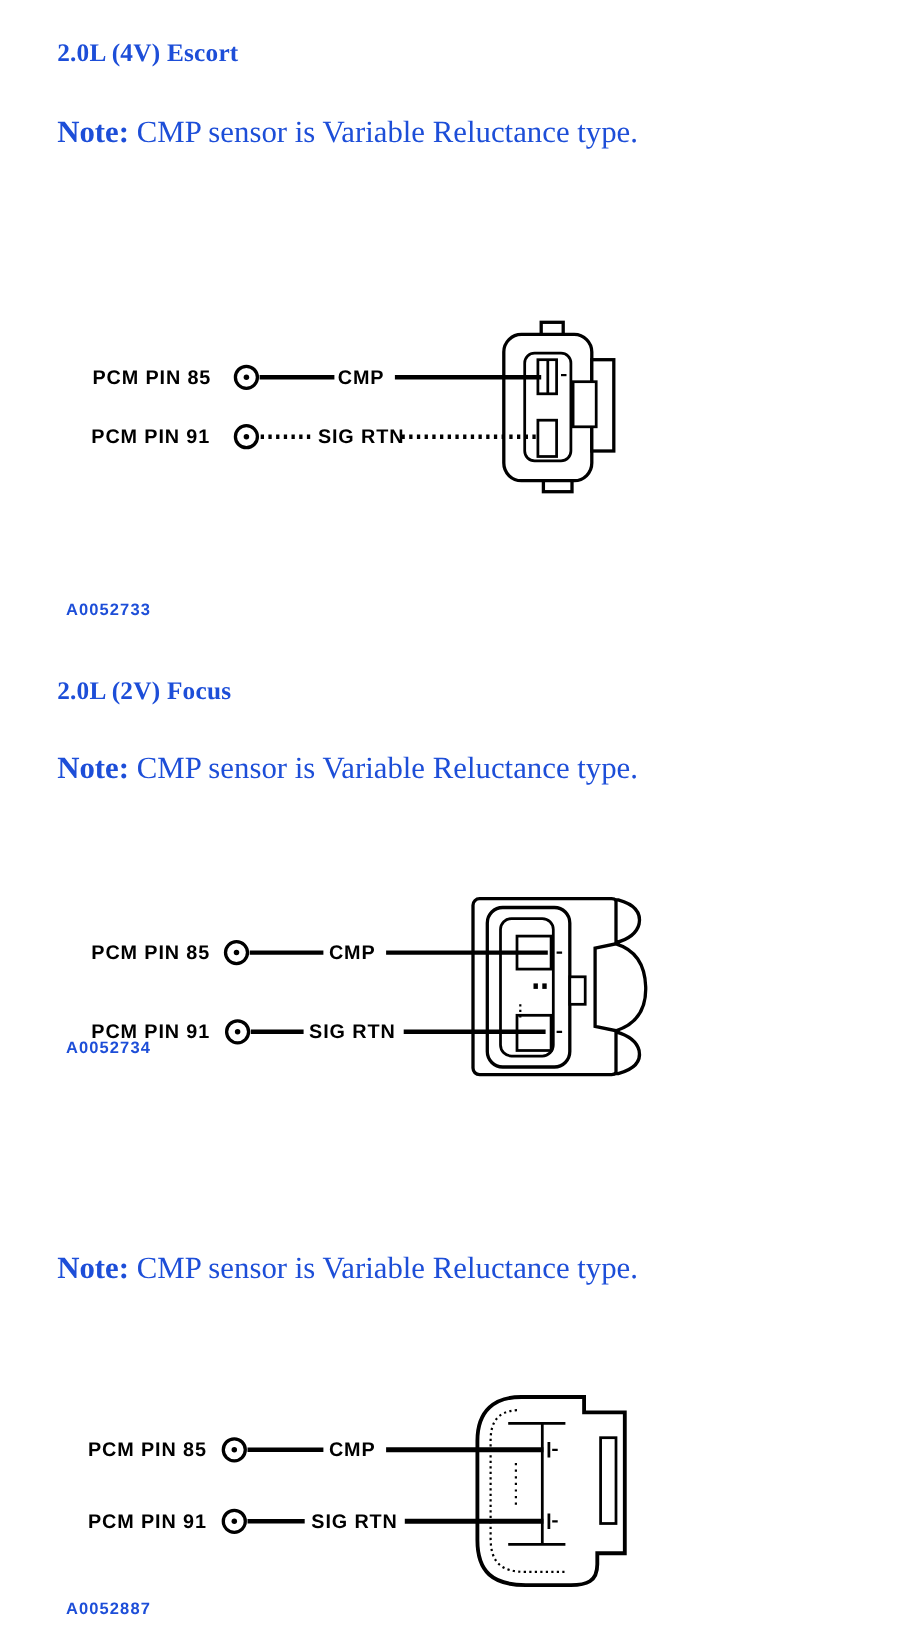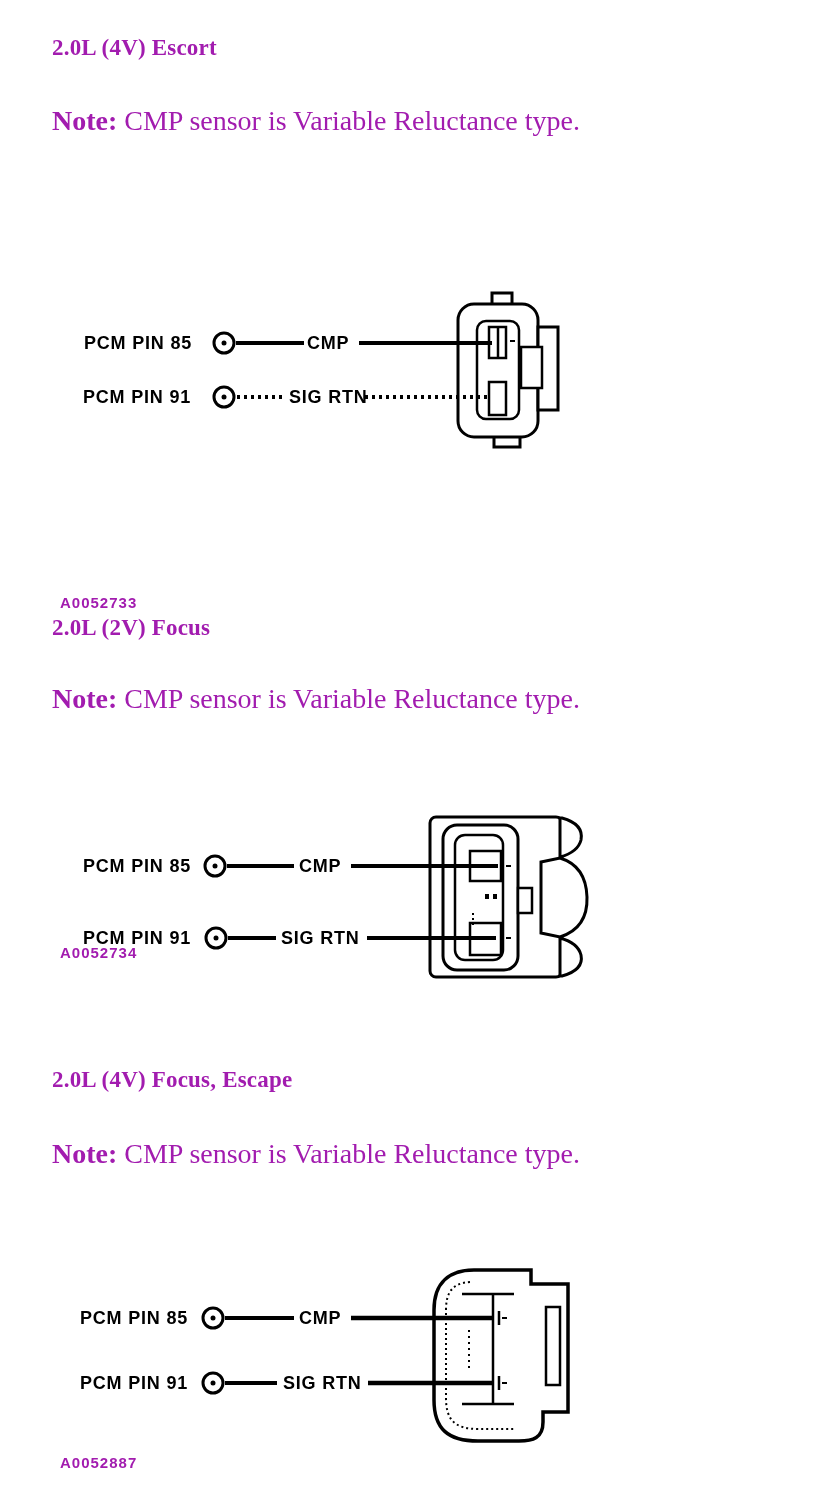--- a/index.html
+++ b/index.html
@@ -1,18 +1,18 @@
 <!DOCTYPE html>
 <html><head>
 <meta charset="utf-8">
 <style>
   html,body { margin:0; padding:0; background:#ffffff; }
   .page {
     position:relative; width:816px; height:1498px;
-    background:#ffffff; color:#a21caf; overflow:hidden;
+    background:#ffffff; color:#1d4ed8; overflow:hidden;
     font-family:"Liberation Serif", serif;
   }
   .heading {
     position:absolute; left:52px;
     font-family:"Liberation Serif", serif;
     font-weight:bold; font-size:23px; line-height:1.2;
     letter-spacing:0.2px; white-space:nowrap;
   }
   .note {
     position:absolute; left:52px;
@@ -26,21 +26,21 @@
     font-weight:bold; font-size:15px; letter-spacing:1px;
     white-space:nowrap;
   }
   .diag { position:absolute; left:0; }
   .diag text {
     font-family:"Liberation Sans", sans-serif;
     font-weight:bold; font-size:18px; letter-spacing:0.8px;
     fill:#000000;
   }
   
-  .h-1 { top:34px; }   .n-1 { top:104px; }  .d-1 { top:270px; } .f-1 { top:546px;margin-top:48px; }
+  .h-1 { top:34px; }   .n-1 { top:104px; }  .d-1 { top:270px; } .f-1 { top:546px; }
   .h-2 { top:614px;text-align:right; }  .n-2 { top:682px; }  .d-2 { top:795px; } .f-2 { top:944px; }
   .h-3 { top:1066px; } .n-3 { top:1137px; } .d-3 { top:1250px; } .f-3 { top:1454px;text-align:right; }
 </style>
 </head>
 <body>
 
 <div class="page">
 
   <div class="heading h-1">2.0L (4V) Escort</div>
   <div class="note n-1"><span class="note-label">Note:</span> <span>CMP sensor is Variable Reluctance type.</span></div>
@@ -116,21 +116,20 @@
       <circle cx="216" cy="938" r="10" fill="#fff" stroke="#000" stroke-width="3"></circle>
       <circle cx="216" cy="938" r="2.5" fill="#000"></circle>
     </g>
     <line x1="228" y1="938" x2="276" y2="938" stroke="#000" stroke-width="4"></line>
     <text x="281" y="944">SIG RTN</text>
     <line x1="367" y1="938" x2="496" y2="938" stroke="#000" stroke-width="4"></line>
   </svg>
 
   <div class="figid f-2">A0052734</div>
 
-  <div class="heading h-3">2.0L (4V) Focus, Escape</div>
   <div class="note n-3"><span class="note-label">Note:</span> <span>CMP sensor is Variable Reluctance type.</span></div>
 
   <svg class="diag d-3" width="640" height="215" viewBox="0 1250 640 215" xmlns="http://www.w3.org/2000/svg">
     <g stroke="#000" fill="#fff">
       <path d="M 474,1270 L 531,1270 L 531,1284 L 568,1284 L 568,1412 L 543,1412 L 543,1422 C 543,1438 533,1441 519,1441 L 478,1441 C 448,1441 434,1429 434,1400 L 434,1310 C 434,1282 450,1270 474,1270 Z" stroke-width="3.5"></path>
       <path d="M 470,1282 C 452,1283 446,1293 446,1310 L 446,1398 C 446,1421 456,1429 478,1429 L 514,1429" fill="none" stroke-width="2" stroke-dasharray="2 3"></path>
       <rect x="546" y="1307" width="14" height="78" stroke-width="2.5"></rect>
       <line x1="493" y1="1294" x2="493" y2="1404" stroke-width="2.5"></line>
       <line x1="462" y1="1294" x2="514" y2="1294" stroke-width="2.5"></line>
       <line x1="462" y1="1404" x2="514" y2="1404" stroke-width="2.5"></line>

